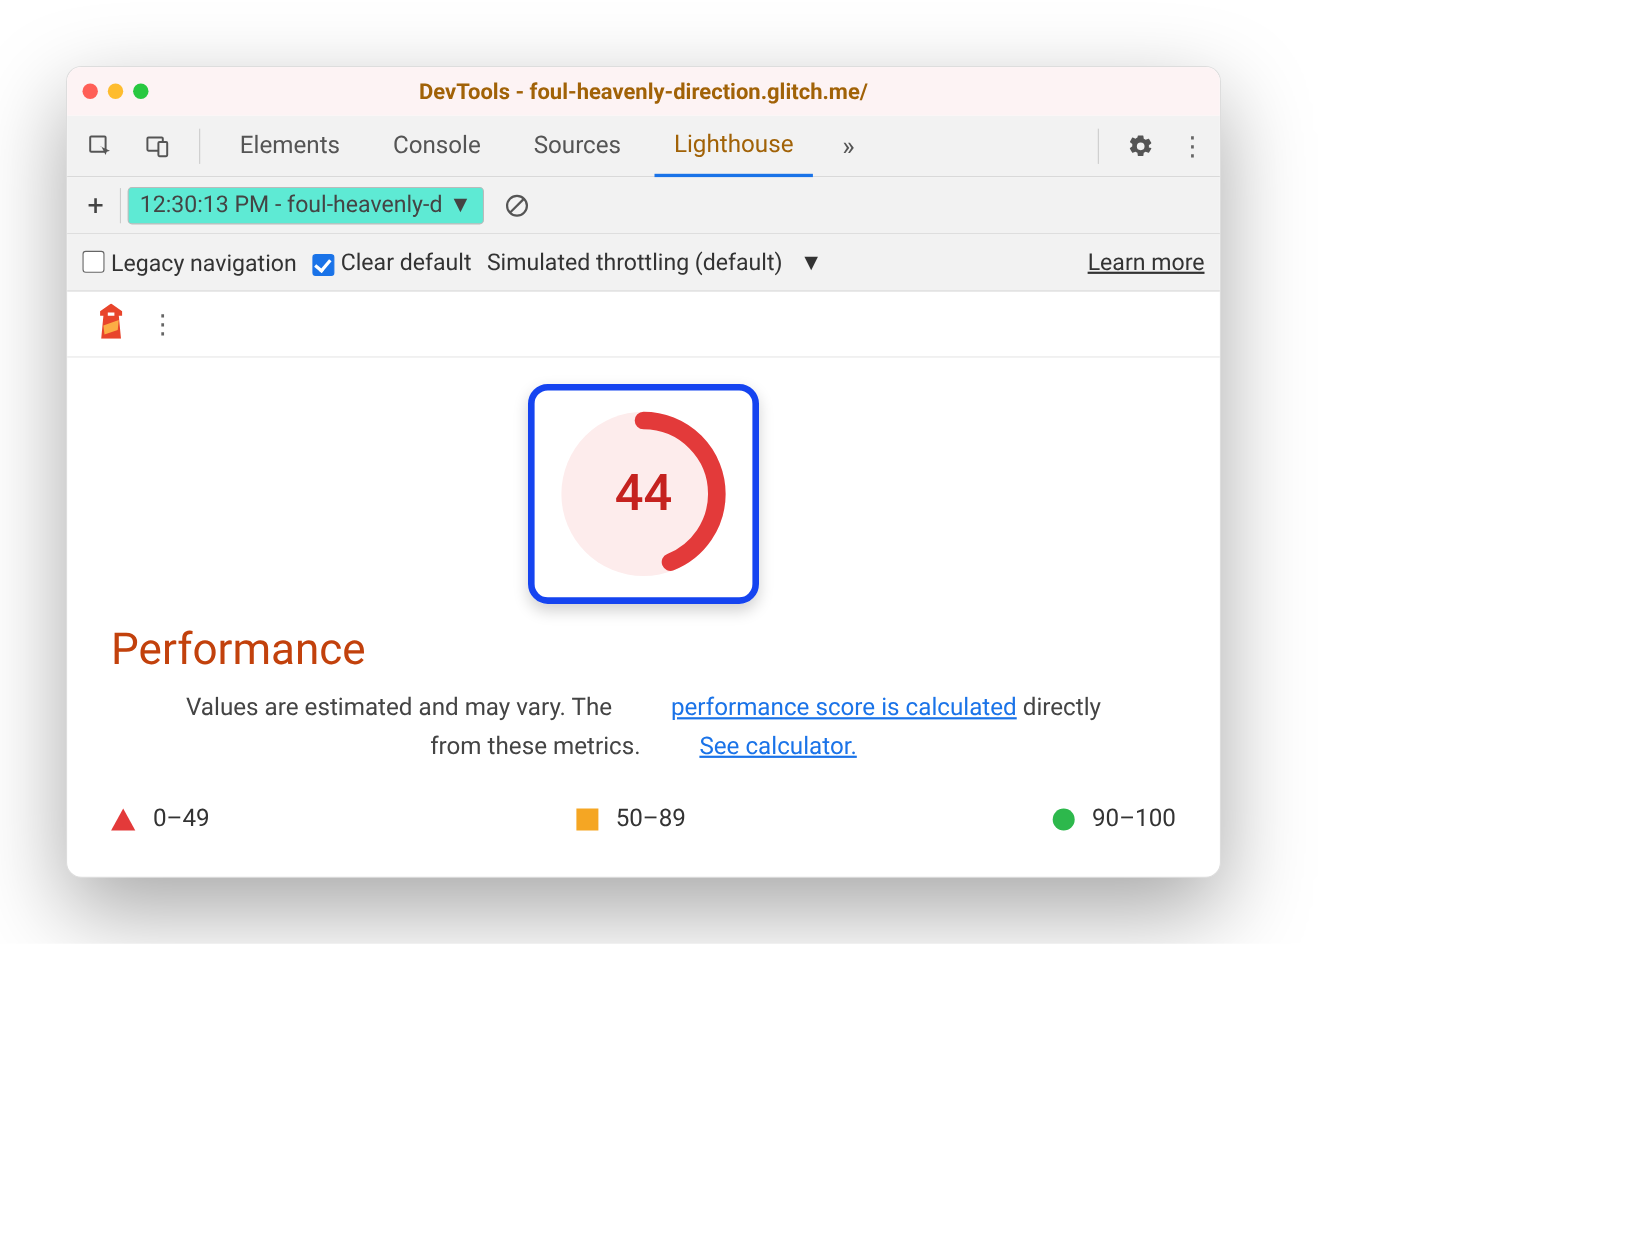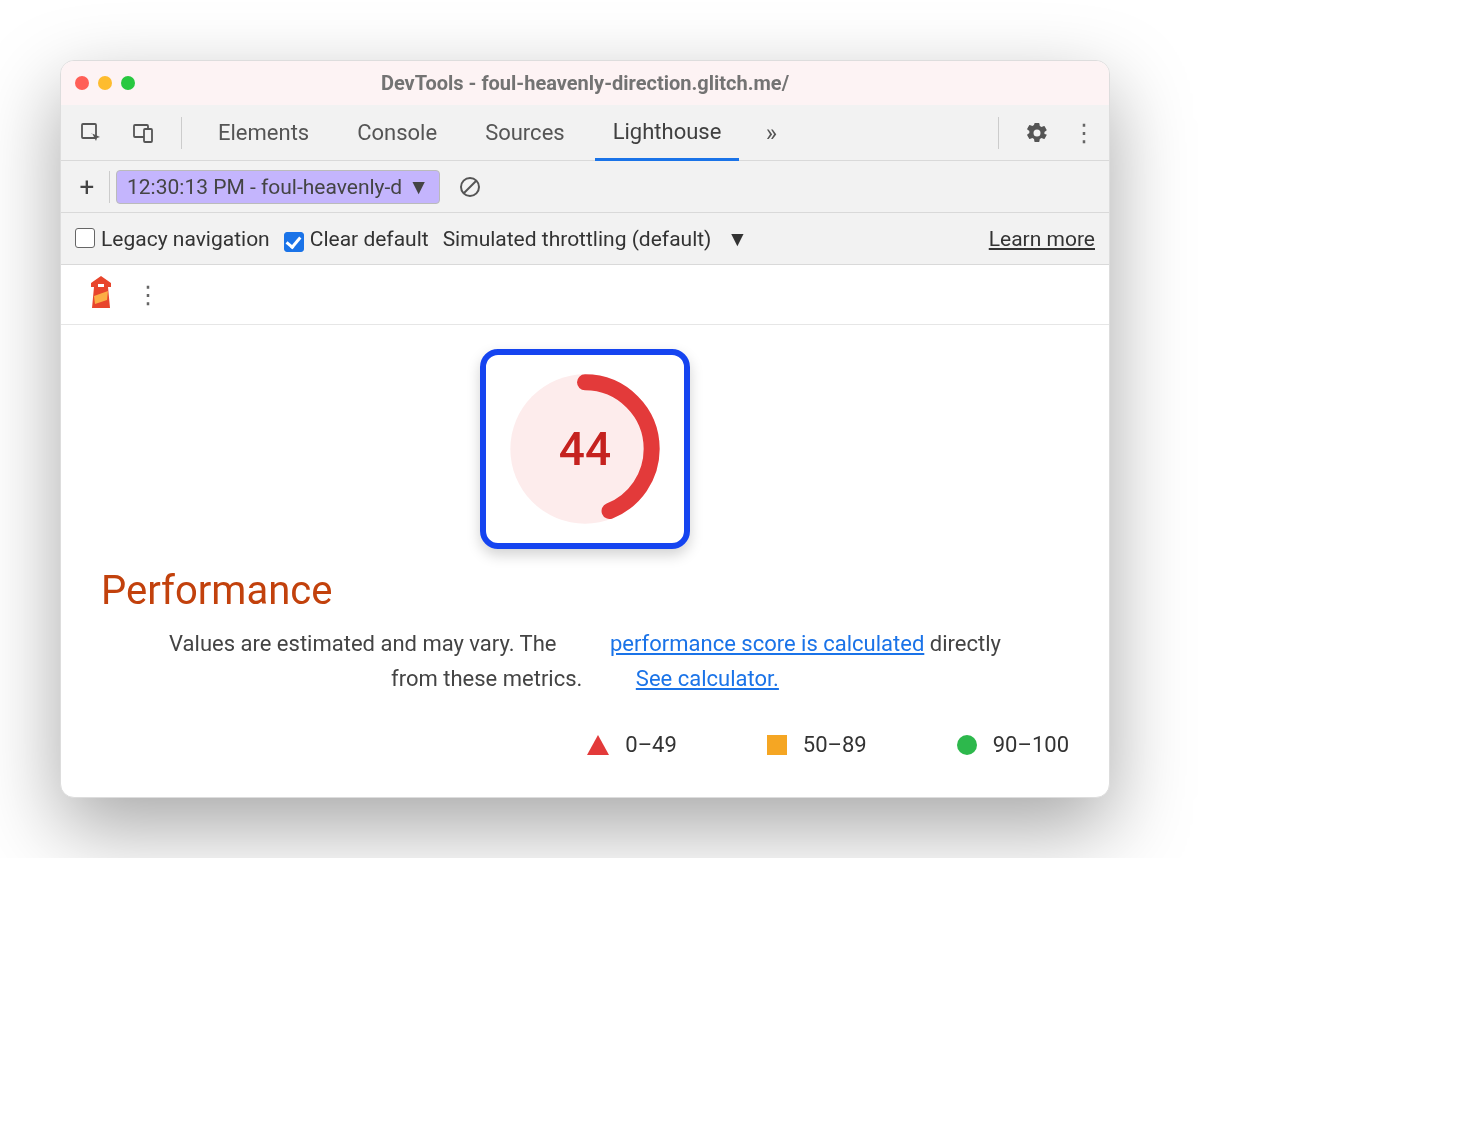--- a/index.html
+++ b/index.html
@@ -25,40 +25,40 @@
     padding: 0 14px;
     position: relative;
   }
   .traffic { display: flex; gap: 9px; }
   .dot { width: 14px; height: 14px; border-radius: 50%; }
   .dot.red { background:#ff5f57; }
   .dot.yellow { background:#febc2e; }
   .dot.green { background:#28c840; }
   .title {
     position:absolute; left:0; right:0; text-align:center;
-    font-weight:700; font-size:20px; color:#737373; pointer-events:none;
+    font-weight:700; font-size:20px; color:#a16207; pointer-events:none;
   }
   .tabs {
     display:flex; align-items:center; height:56px; padding:0 10px;
     border-bottom:1px solid #d9d9d9; background:#f2f2f2;
     font-size:22px; color:#555;gap:12px;
   }
   .icon-btn { width:40px; height:40px; display:flex;align-items:center;justify-content:center; color:#555; }
   .tab { padding:0 18px; height:56px; display:flex;align-items:center; cursor:pointer; }
-  .tab.active { color:#404040; border-bottom:3px solid #1a73e8; margin-bottom:-1px; }
+  .tab.active { color:#a16207; border-bottom:3px solid #1a73e8; margin-bottom:-1px; }
   .vsep { width:1px; height:32px; background:#ccc; margin:0 6px; }
   .spacer { flex:1; }
   .subbar {
     display:flex; align-items:center; height:52px; padding:0 10px;
     border-bottom:1px solid #d9d9d9; background:#f2f2f2;
     font-size:21px; color:#444;
   }
   .plus { font-size:26px; width:32px; text-align:center; }
   .run-select {
-    border:1px solid #bbb; background:#c4b5fd; border-radius:4px;
+    border:1px solid #bbb; background:#5eead4; border-radius:4px;
     padding:4px 10px; display:flex; align-items:center; gap:6px;
     max-width:330px; white-space:nowrap; overflow:hidden;
   }
   .ban-icon svg { width:24px; height:24px; }
   .options {
     display:flex; align-items:center; height:52px; padding:0 14px; gap:14px;
     border-bottom:1px solid #d9d9d9; background:#f2f2f2;
     font-size:21px; color:#333;
   }
   .chk { width:20px;height:20px;border:1.5px solid #666;border-radius:3px;display:inline-flex;align-items:center;justify-content:center;background:#fff; margin-right:6px; position:relative; top:2px;}
@@ -79,21 +79,21 @@
     align-items: flex-end;
   }
   .gauge { width:160px;height:160px; position:relative; }
   .gauge svg { width:160px;height:160px; transform:rotate(-90deg); }
   .gauge-bg { fill:#fdecec; }
   .gauge-arc { fill:none; stroke:#e33a3a; stroke-width:12; stroke-linecap:round; }
   .gauge-num { position:absolute; inset:0; display:flex;align-items:center;justify-content:center; font-size:46px; font-weight:500; color:#c5221f; }
   .heading { text-align:left; font-size:40px; color:#c2410c; margin:18px 0 12px; font-weight:400; }
   .desc { text-align:center; font-size:22px; color:#444; line-height:1.6; max-width:860px; margin:0 auto; }
   .desc a { color:#1a73e8; text-decoration:underline;margin-left:48px; }
-  .legend { display:flex; justify-content:flex-end; gap:90px; margin-top:36px; font-size:22px; color:#333; }
+  .legend { display:flex; justify-content:space-between; gap:90px; margin-top:36px; font-size:22px; color:#333; }
   .leg { display:flex; align-items:center; gap:16px; }
   .tri { width:0;height:0;border-left:11px solid transparent;border-right:11px solid transparent;border-bottom:20px solid #e33a3a; }
   .sq { width:20px;height:20px;background:#f5a623; }
   .cir { width:20px;height:20px;border-radius:50%;background:#2db84c; }
 </style>
 </head>
 <body>
 
 <div class="window">
 

